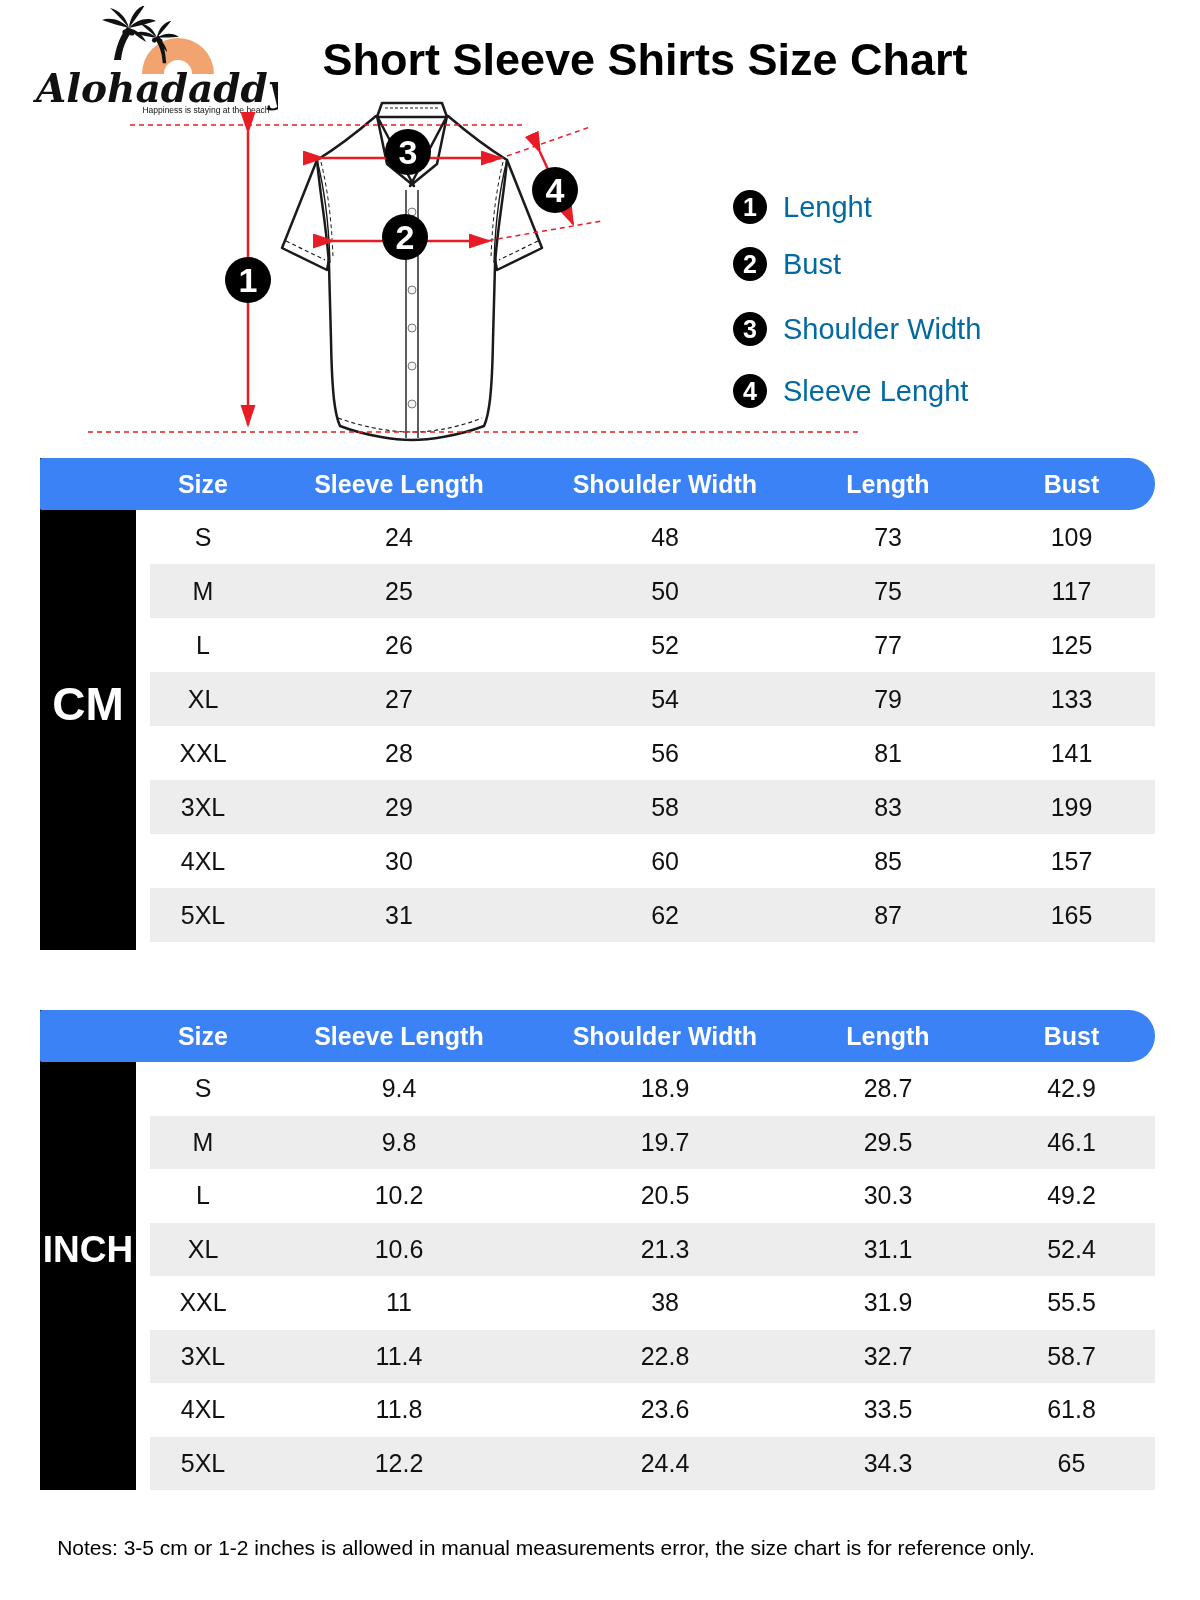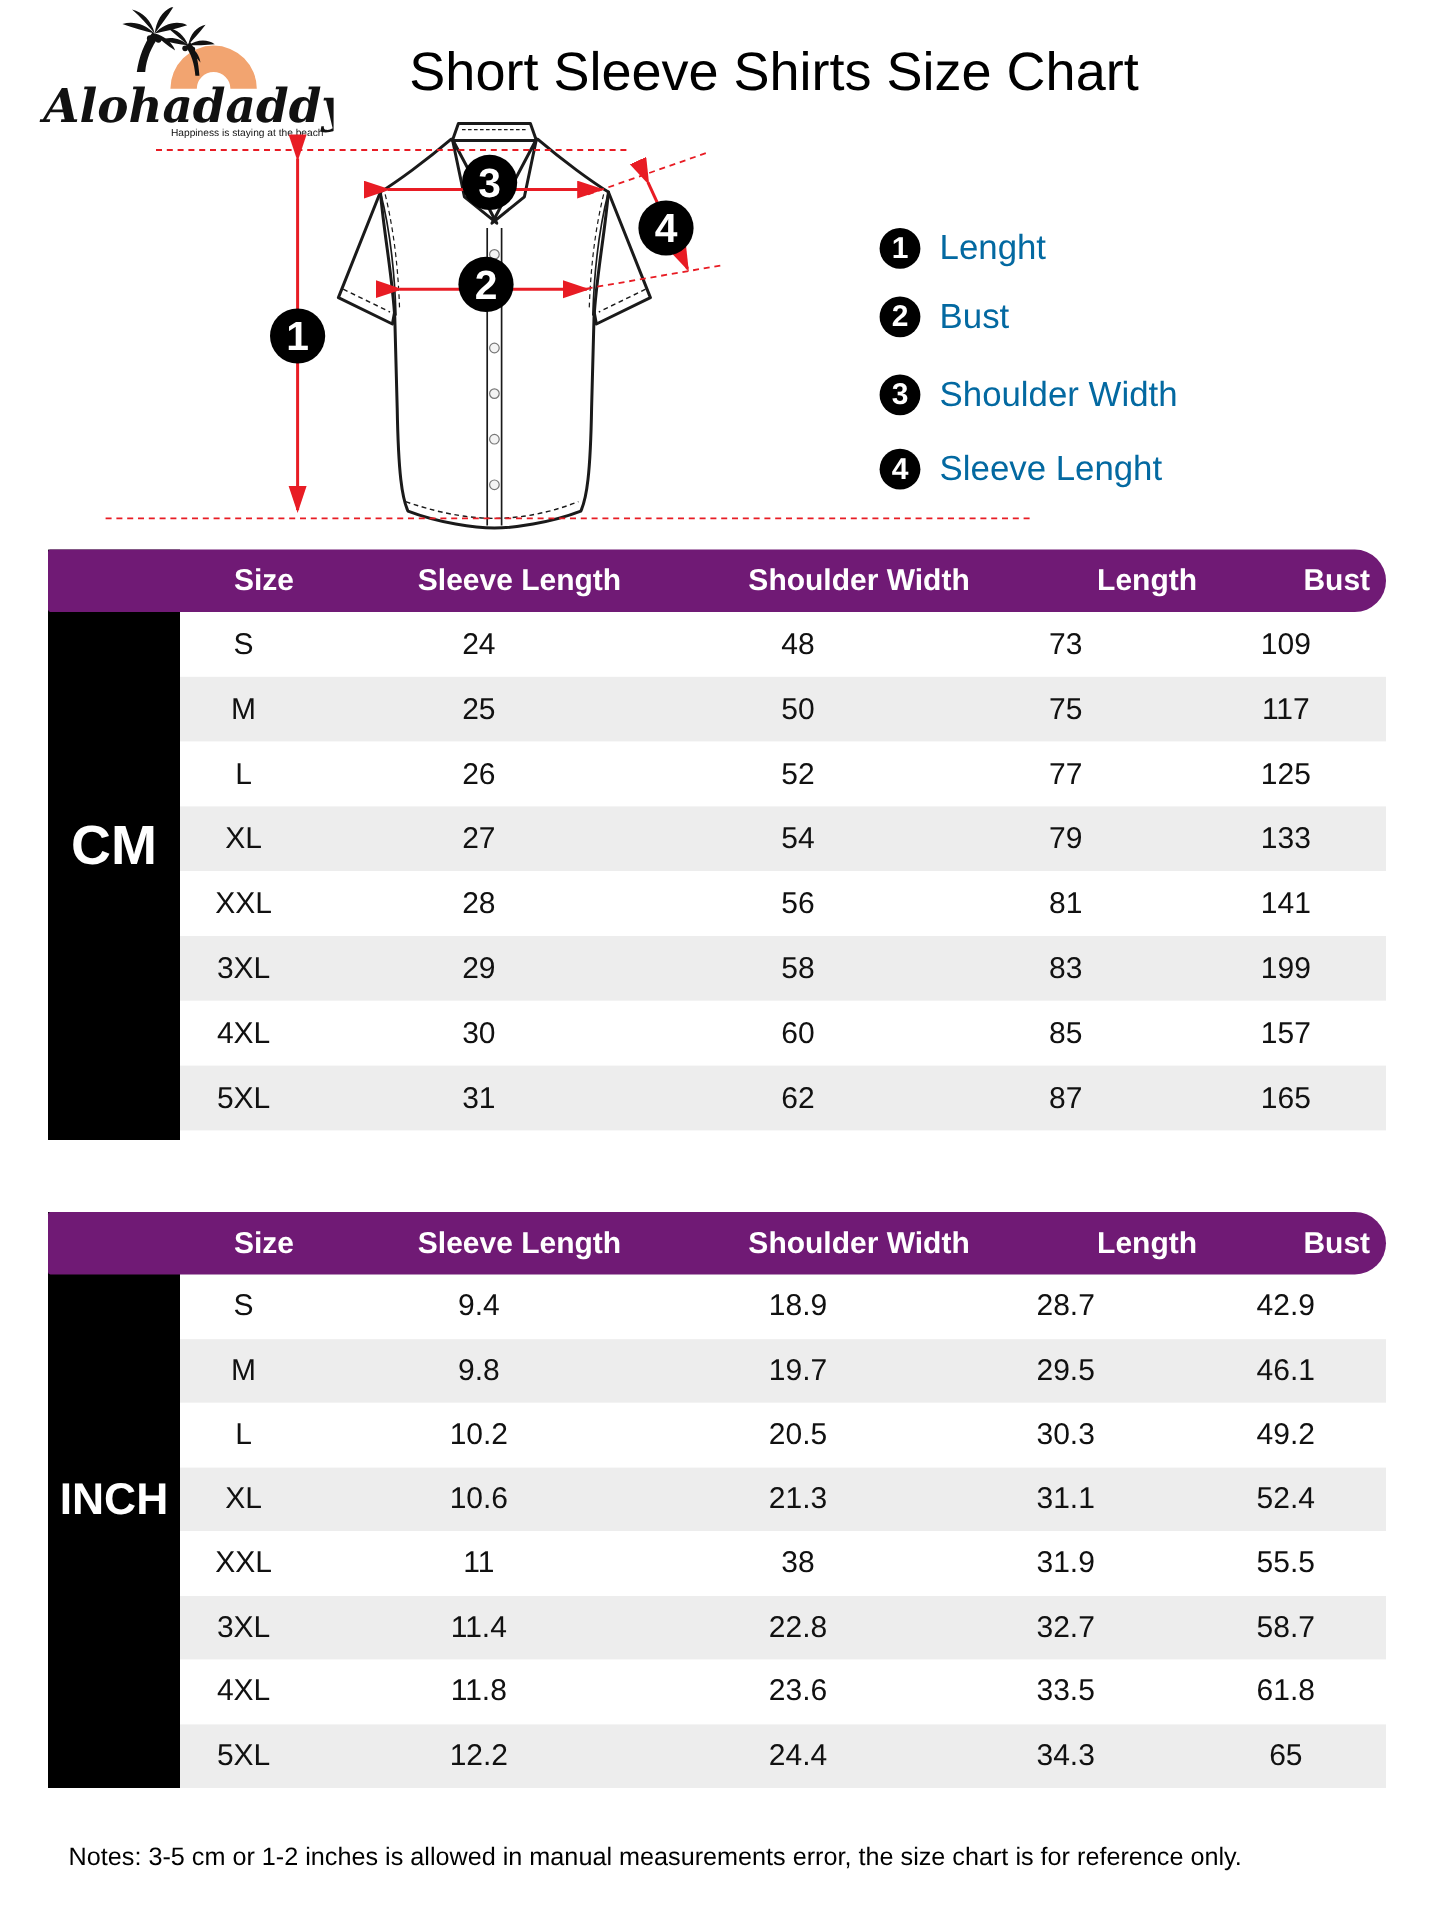--- a/index.html
+++ b/index.html
@@ -2,38 +2,38 @@
 <html><head>
 <meta charset="utf-8">
 <style>
   * { margin:0; padding:0; box-sizing:border-box; }
   body { background:#fff; font-family:"Liberation Sans", sans-serif; }
   .page { position:relative; width:1200px; height:1600px; background:#ffffff; overflow:hidden; }
 
   
   .logo-svg { position:absolute; left:28px; top:6px; width:250px; height:112px; }
   .page-title { position:absolute; left:300px; top:34px; width:690px; text-align:center;
-                font-size:45px; font-weight:normal; color:#000; letter-spacing:0px; }
+                font-size:45px; font-weight:bold; color:#000; letter-spacing:0px; }
 
   
   .diagram-svg { position:absolute; left:80px; top:100px; width:800px; height:360px; }
 
   
   .legend-item { position:absolute; left:733px; display:flex; align-items:center; gap:16px; height:38px; }
   .lg-badge { width:34px; height:34px; border-radius:50%; background:#000; color:#fff;
               font-weight:bold; font-size:25px; display:flex; align-items:center; justify-content:center; }
   .lg-label { font-size:29px; color:#0369a1; }
 
   
   .size-table { position:absolute; left:40px; width:1115px; }
-  .t-header { position:absolute; top:0; left:0; right:0; height:52px; background:#701a75;
+  .t-header { position:absolute; top:0; left:0; right:0; height:52px; background:#3b82f6;
               border-radius:2px 26px 26px 2px; display:grid;
-              grid-template-columns:110px 9.5% 25.65% 22.06% 17.94% auto; align-items:center; z-index:2;gap:17px; }
+              grid-template-columns:110px 9.5% 25.65% 22.06% 17.94% auto; align-items:center; z-index:2; }
   .th-cell { color:#fff; font-weight:bold; font-size:25px; text-align:center; }
-  .t-left { position:absolute; left:0; top:0; bottom:0; width:110px; background:#000; color:#fff;
+  .t-left { position:absolute; left:0; top:0; bottom:0; width:96px; background:#000; color:#fff;
             display:flex; align-items:center; justify-content:center; font-weight:bold; z-index:1; }
   .t-left.cm { font-size:46px; }
   .t-left.inch { font-size:37px; }
   .t-rows { position:absolute; left:110px; top:52px; right:0; }
   .t-row { display:grid; grid-template-columns:10.55% 28.46% 24.48% 19.9% auto;
            align-items:center; text-align:center; font-size:25px; color:#111; background:#fff; }
   .t-row:nth-child(even) { background:#ededed; }
   .cm-table { top:458px; height:492px; }
   .cm-table .t-row { height:54px; }
   .inch-table { top:1010px; height:480px; }

